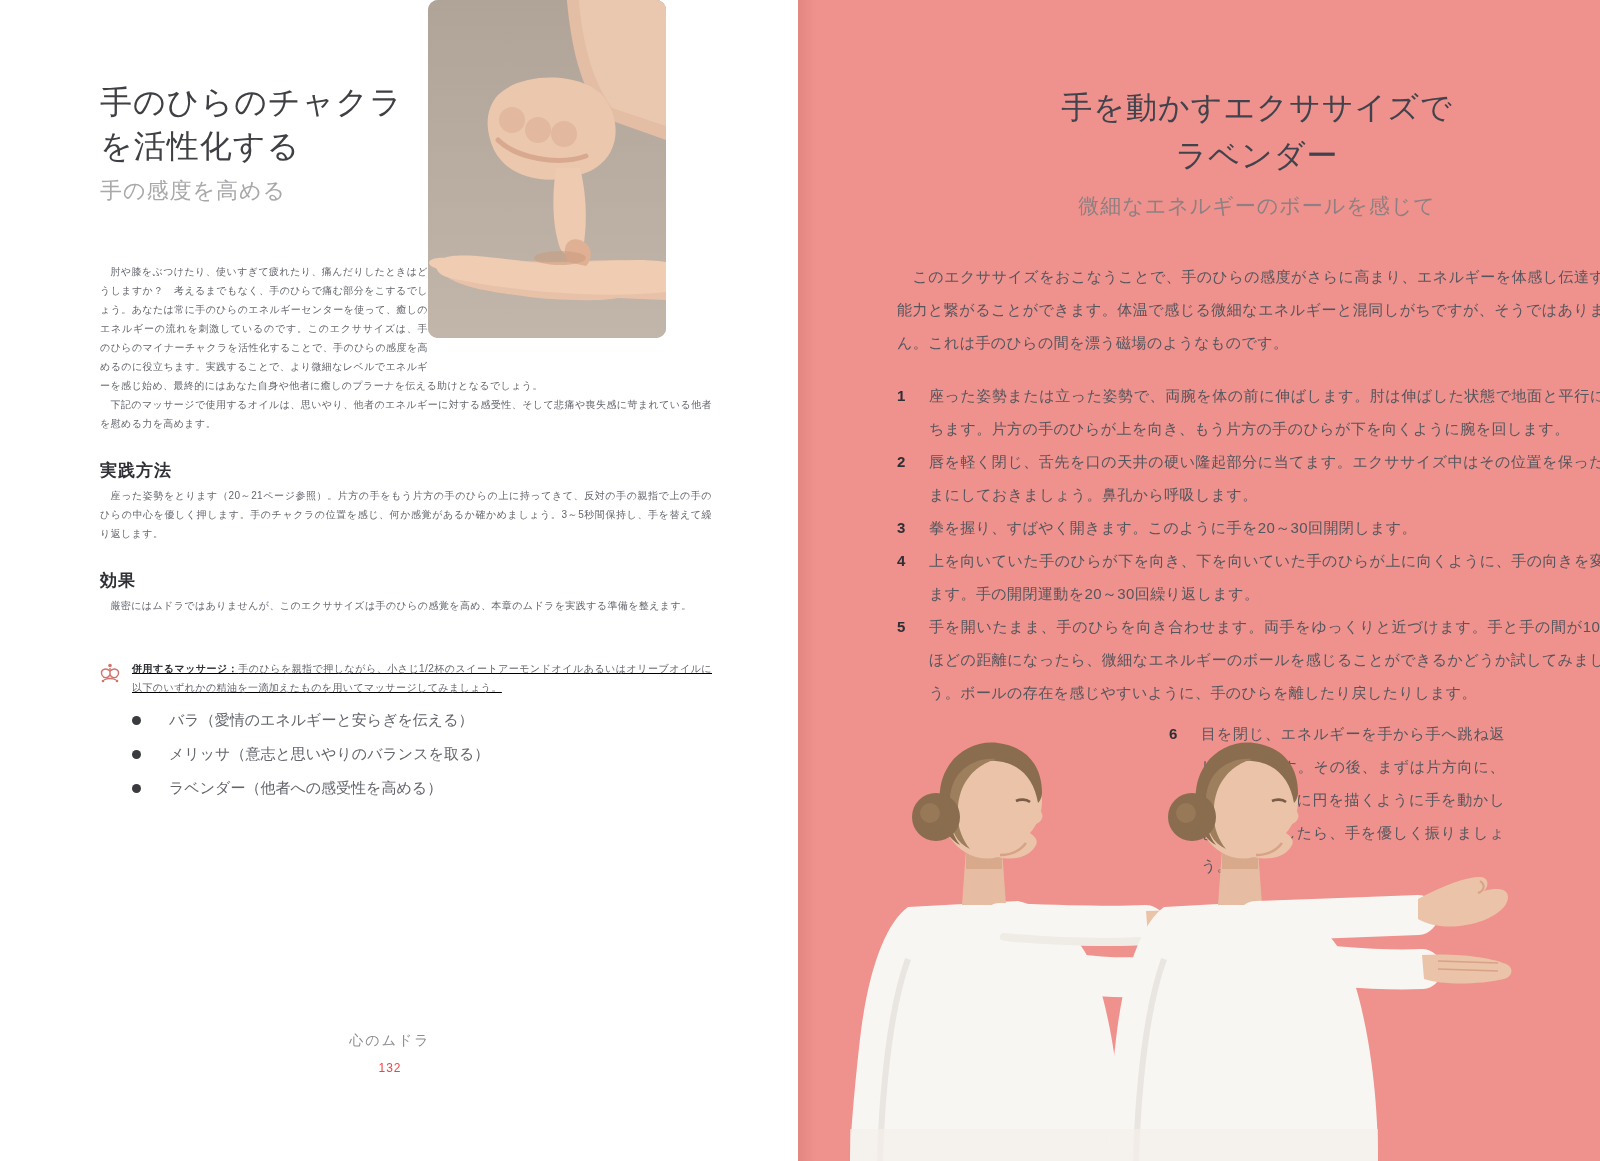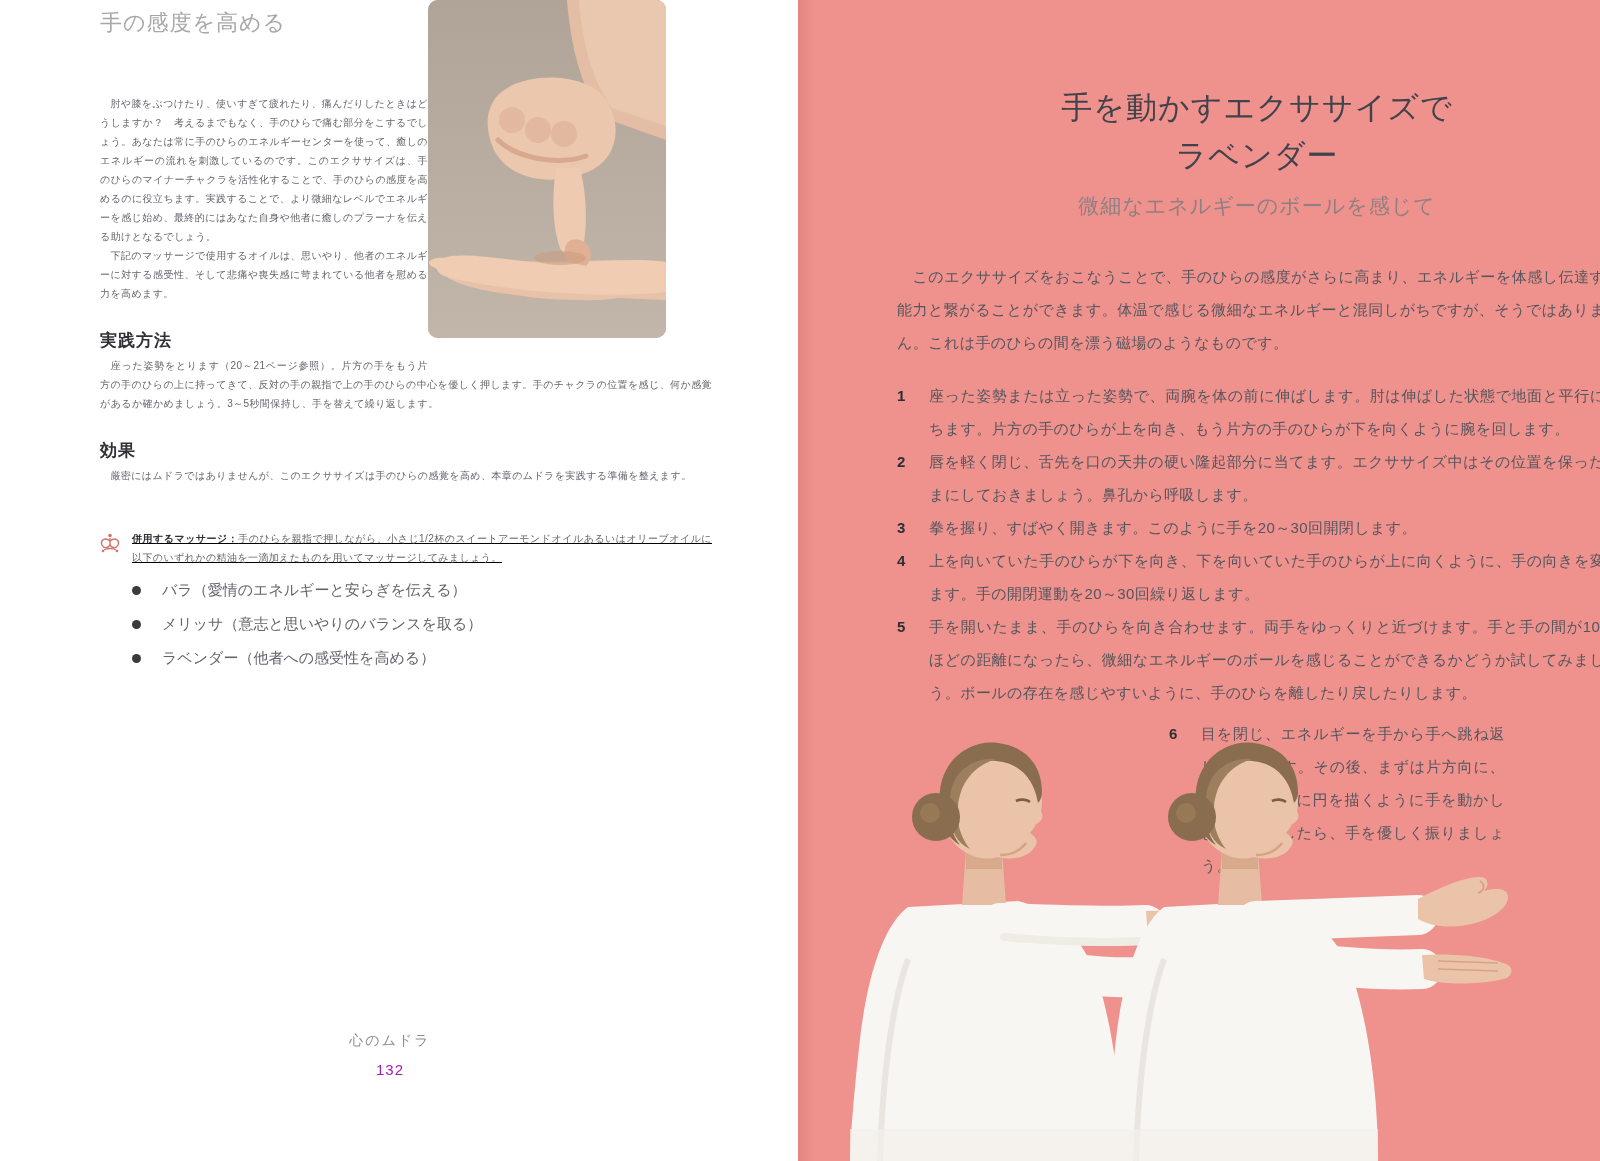--- a/index.html
+++ b/index.html
@@ -26,25 +26,25 @@
   }
   .left-subtitle { margin-top:8px; font-size:22px; color:#a8a8aa; letter-spacing:1px; }
   .body-p { font-size:10px; line-height:19px; color:#63656c; text-align:justify; letter-spacing:0.4px; }
   .left-content .intro1 { margin-top:56px; }
   .sec-head { margin-top:26px; font-size:17px; font-weight:bold; color:#2f3136; letter-spacing:1px; }
   .sec-body { margin-top:4px; }
   .massage-block { position:relative; margin-top:44px; padding-left:32px;text-decoration:underline; }
   .massage-block .ornament { position:absolute; left:-2px; top:2px; width:24px; height:24px; }
   .massage-block p b { color:#2f3136; letter-spacing:0.4px; }
   .oil-list { list-style:none; margin-top:6px; margin-left:32px; }
-  .oil-list li { display:flex; align-items:center; gap:21px; font-size:15px; line-height:34px; color:#63656c; }
+  .oil-list li { display:flex; align-items:center; gap:28px; font-size:15px; line-height:34px; color:#63656c; }
   .oil-list .dot { width:9px; height:9px; border-radius:50%; background:#3a3b3f; flex:0 0 auto; }
   .left-footer { position:absolute; left:0; top:1032px; width:780px; text-align:center; }
   .left-footer .chapter { font-size:14px; color:#8b8d91; letter-spacing:2px; }
-  .left-footer .pagenum { margin-top:11px; font-size:15px; color:#a21caf; letter-spacing:1px; }
+  .left-footer .pagenum { margin-top:11px; font-size:12px; color:#ef4444; letter-spacing:1px; }
   
   .page-right {
     position:absolute; left:798px; top:0; width:918px; height:1161px; background:#ef918c; overflow:hidden;
   }
   .gutter-shade {
     position:absolute; left:0; top:0; width:18px; height:100%;
     background:linear-gradient(to right, rgba(120,40,40,0.10), rgba(120,40,40,0)); pointer-events:none;
   }
   .right-title {
     margin-top:84px; text-align:center; font-size:31px; font-weight:400;
@@ -99,20 +99,21 @@
 
         <path d="M140,262 C132,248 140,236 152,240 C164,244 166,258 158,266 Z" fill="#dfb094"></path>
 
         <ellipse cx="132" cy="258" rx="26" ry="7" fill="#c99a7e" opacity="0.55"></ellipse>
       </svg>
     </div>
 
     <div class="left-content">
       <div class="photo-spacer"></div>
 
+      <h1 class="left-title"><span>手のひらのチャクラ</span><br><span>を活性化する</span></h1>
       <div class="left-subtitle">手の感度を高める</div>
 
       <p class="body-p intro1">　肘や膝をぶつけたり、使いすぎて疲れたり、痛んだりしたときはどうしますか？　考えるまでもなく、手のひらで痛む部分をこするでしょう。あなたは常に手のひらのエネルギーセンターを使って、癒しのエネルギーの流れを刺激しているのです。このエクササイズは、手のひらのマイナーチャクラを活性化することで、手のひらの感度を高めるのに役立ちます。実践することで、より微細なレベルでエネルギーを感じ始め、最終的にはあなた自身や他者に癒しのプラーナを伝える助けとなるでしょう。</p>
       <p class="body-p">　下記のマッサージで使用するオイルは、思いやり、他者のエネルギーに対する感受性、そして悲痛や喪失感に苛まれている他者を慰める力を高めます。</p>
 
       <h2 class="sec-head">実践方法</h2>
       <p class="body-p sec-body">　座った姿勢をとります（20～21ページ参照）。片方の手をもう片方の手のひらの上に持ってきて、反対の手の親指で上の手のひらの中心を優しく押します。手のチャクラの位置を感じ、何か感覚があるか確かめましょう。3～5秒間保持し、手を替えて繰り返します。</p>
 
       <h2 class="sec-head">効果</h2>
       <p class="body-p sec-body">　厳密にはムドラではありませんが、このエクササイズは手のひらの感覚を高め、本章のムドラを実践する準備を整えます。</p>

